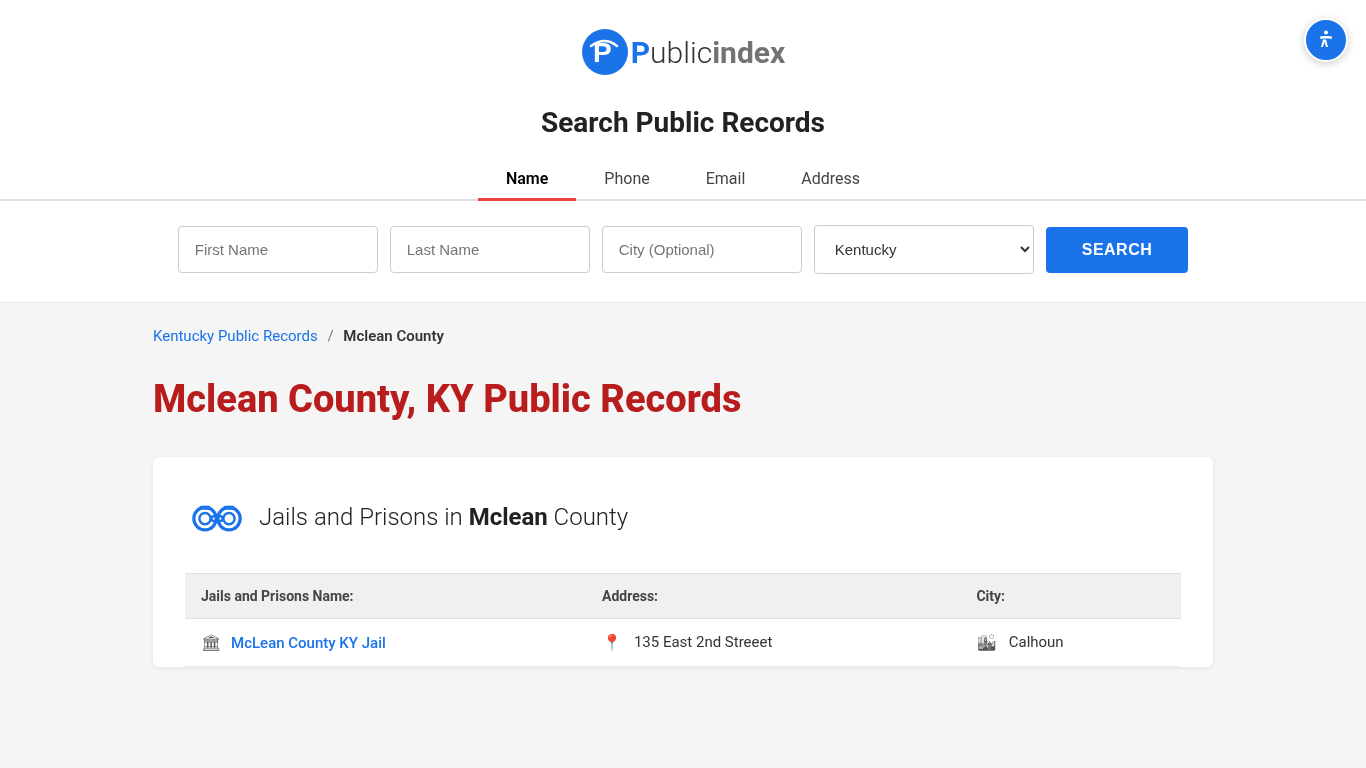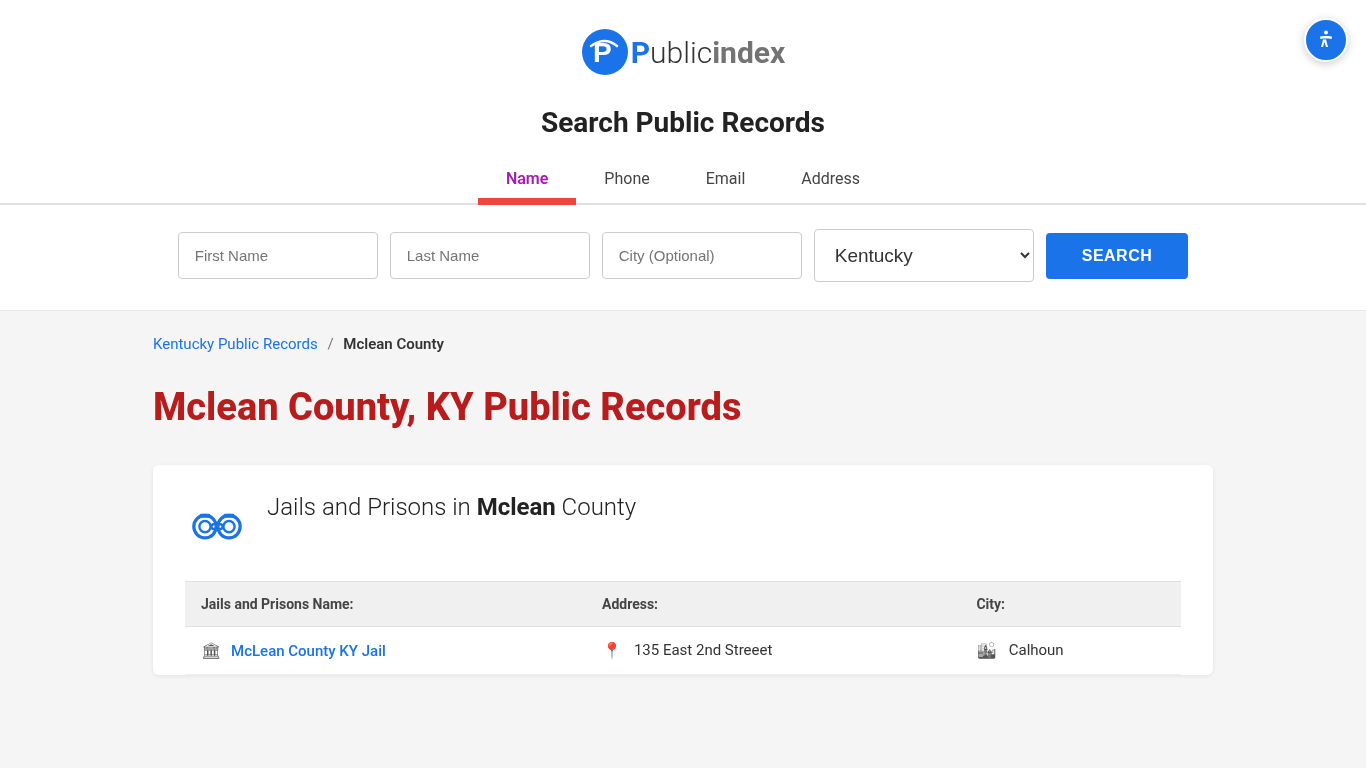--- a/index.html
+++ b/index.html
@@ -49,23 +49,23 @@
       padding: 10px 28px;
       font-size: 16px;
       cursor: pointer;
       color: #444;
       border-bottom: 3px solid transparent;
       margin-bottom: -2px;
       text-decoration: none;
       font-weight: 400;
     }
     .tab.active {
-      color: #a21caf;
+      color: #000000;
       font-weight: 600;
-      border-bottom: 7px solid #ef4444;
+      border-bottom: 3px solid #ef4444;
     }
 
     
     .search-inputs {
       display: flex;
       justify-content: center;
       align-items: center;
       gap: 12px;
       flex-wrap: wrap;
       padding: 0 40px;
@@ -76,21 +76,21 @@
       border-radius: 4px;
       font-size: 15px;
       color: #555;
       outline: none;
       width: 200px;
     }
     .state-select {
       padding: 14px 16px;
       border: 1px solid #ccc;
       border-radius: 4px;
-      font-size: 19px;
+      font-size: 15px;
       color: #333;
       outline: none;
       width: 220px;
       background: #fff;
       cursor: pointer;
       appearance: auto;
     }
     .search-btn {
       padding: 14px 36px;
       background: #1a73e8;
@@ -167,21 +167,22 @@
       background: #fff;
       border-radius: 6px;
       padding: 28px 32px 0 32px;
       margin-bottom: 24px;
       box-shadow: 0 1px 4px rgba(0,0,0,0.08);
     }
 
     
     .section-header {
       display: flex;
-      gap: 18px;
+      align-items: center;
+      gap: 10px;
       margin-bottom: 24px;
     }
     .section-icon {
       width: 64px;
       height: 64px;
       flex-shrink: 0;
     }
     .section-title {
       font-size: 24px;
       font-weight: 300;

